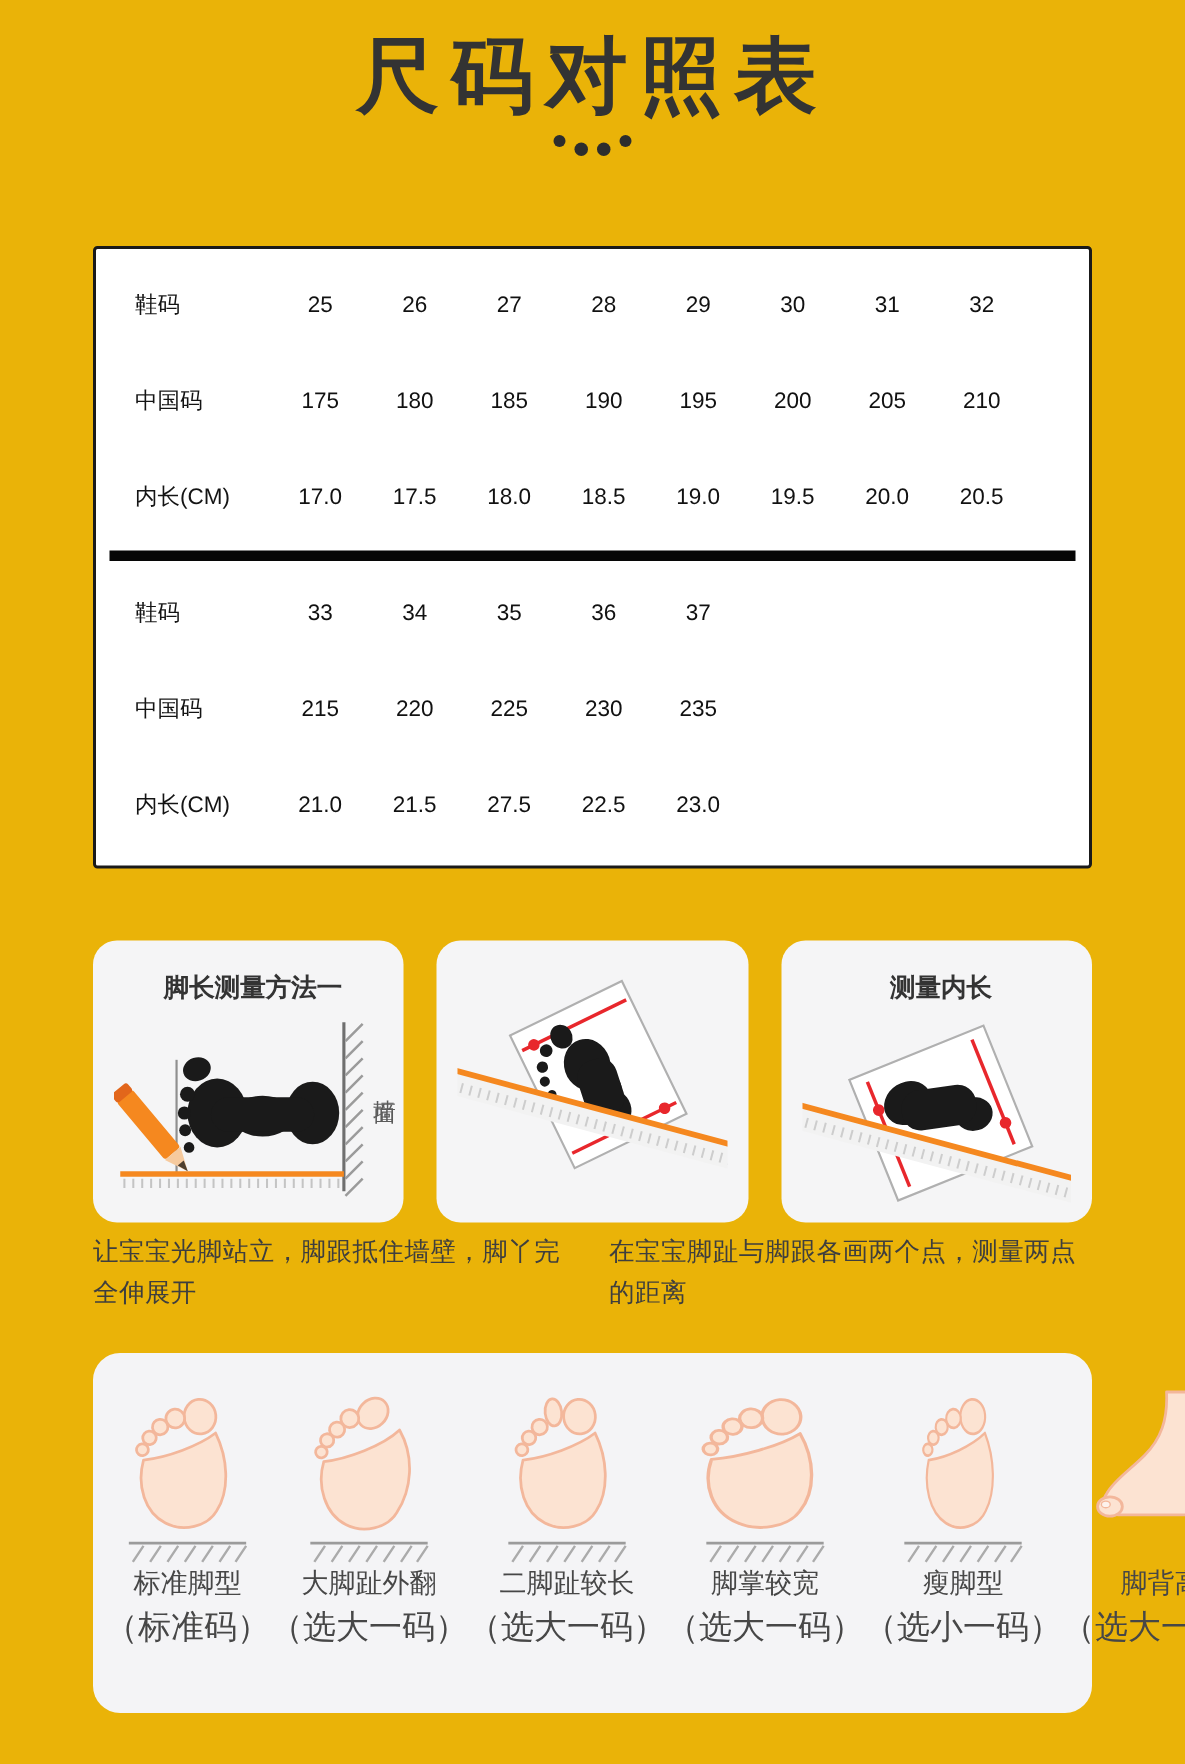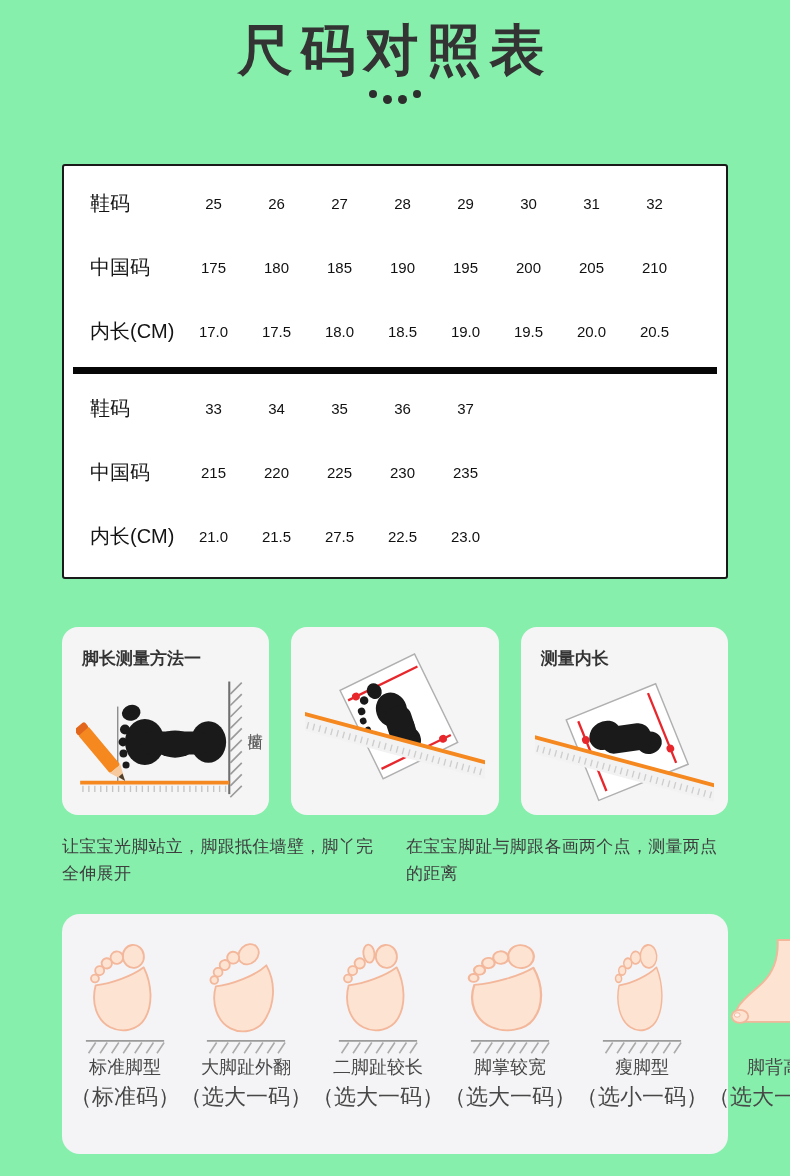--- a/index.html
+++ b/index.html
@@ -1,43 +1,43 @@
 <!DOCTYPE html>
 <html><head>
 <meta charset="utf-8">
 <style>
   html,body{margin:0;padding:0;background:#ffffff;}
-  .page{position:relative;width:790px;height:1176px;margin:0 auto;overflow:hidden;background:#86efac;
+  .page{position:relative;width:790px;height:1176px;margin:0 auto;overflow:hidden;background:#eab308;
         font-family:"Liberation Sans","DejaVu Sans",sans-serif;color:#222;}
 
   
   .title{margin:0;padding-top:22px;text-align:center;font-size:55px;line-height:1.05;
          font-weight:900;letter-spacing:8px;color:#333333;}
   .dots{margin-top:8px;height:16px;display:flex;justify-content:center;align-items:flex-end;gap:6px;}
   .dot{width:9px;height:9px;border-radius:50%;background:#2d2d2d;display:inline-block;}
   .dot.up{width:8px;height:8px;transform:translateY(-6px);}
 
   
   .size-table{box-sizing:border-box;margin:60px 62px 0;width:666px;border:2px solid #1a1a1a;
               border-radius:3px;padding:6px 0 8px;background:#fff;}
   .trow{display:flex;align-items:center;height:64px;}
-  .tlabel{box-sizing:border-box;width:118px;padding-left:26px;font-size:20px;font-weight:500;color:#141414;white-space:nowrap;}
+  .tlabel{box-sizing:border-box;width:118px;padding-left:26px;font-size:15px;font-weight:500;color:#141414;white-space:nowrap;}
   .tval{width:63px;text-align:center;font-size:15px;font-weight:500;color:#111;}
   .tdivider{height:7px;background:#060606;margin:3px 9px;}
 
   
   .mcards{display:flex;gap:22px;margin:48px 62px 0;}
   .mcard{position:relative;flex:1;box-sizing:border-box;height:188px;background:#f5f5f6;
          border-radius:16px;padding:16px 14px 0;}
-  .mtitle{padding:4px 0 0 6px;font-size:17px;font-weight:700;color:#333;}
+  .mtitle{padding:4px 0 0 6px;font-size:17px;font-weight:700;color:#333;text-align:center;}
   .mcard svg{display:block;width:100%;height:140px;margin-top:2px;}
   .wall-label{position:absolute;top:94px;right:5px;writing-mode:vertical-rl;
               font-size:15px;letter-spacing:3px;color:#5a5a5a;}
 
-  .mdescs{display:flex;gap:22px;margin:18px 62px 0;}
+  .mdescs{display:flex;gap:22px;margin:6px 62px 0;}
   .mdesc{flex:1;margin:0;font-size:17px;line-height:1.62;letter-spacing:.3px;color:#3e3e3e;}
 
   
   .foot-card{box-sizing:border-box;margin:26px 62px 0;width:666px;height:240px;background:#f4f4f6;
              border-radius:18px;display:flex;justify-content:space-between;padding:20px 8px 0;}
   .ftype{flex:1;display:flex;flex-direction:column;align-items:center;}
   .ftype svg.foot{width:92px;height:104px;}
   .ftype svg.ground{width:86px;height:16px;margin-top:1px;}
   .fname{margin-top:0;font-size:18px;color:#474747;white-space:nowrap;}
   .fadvice{margin-top:3px;font-size:22px;color:#474747;white-space:nowrap;}

